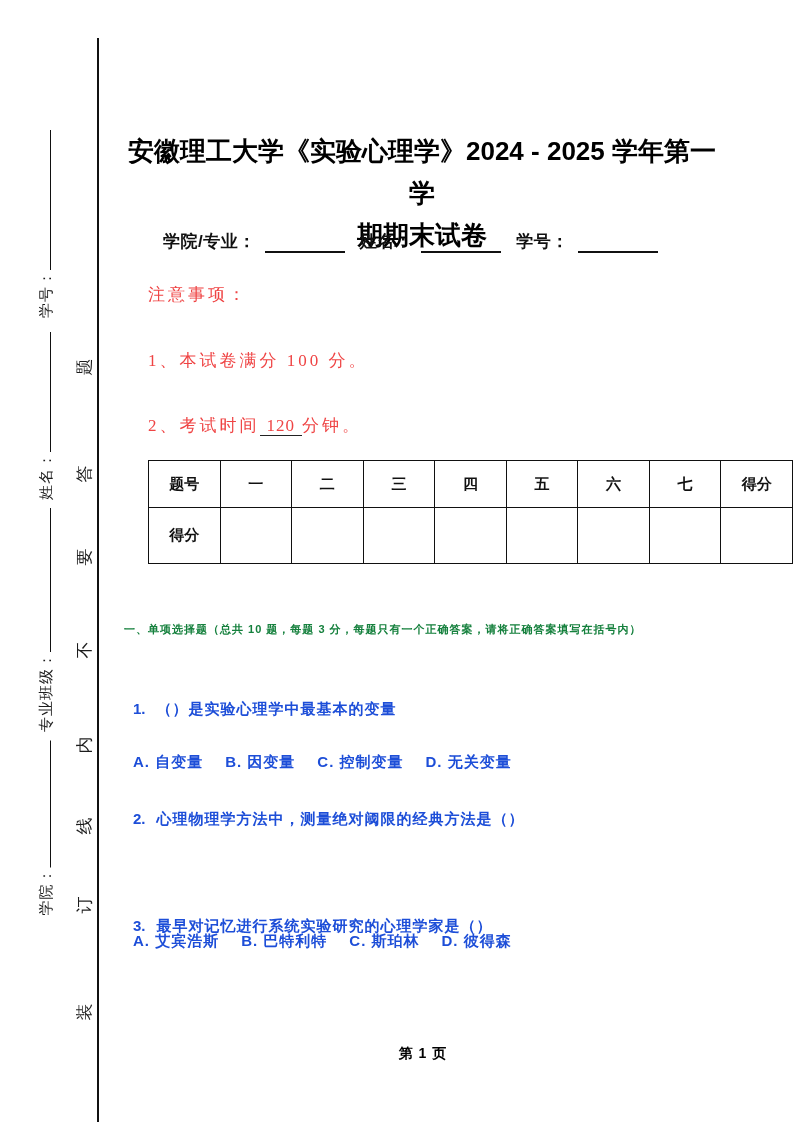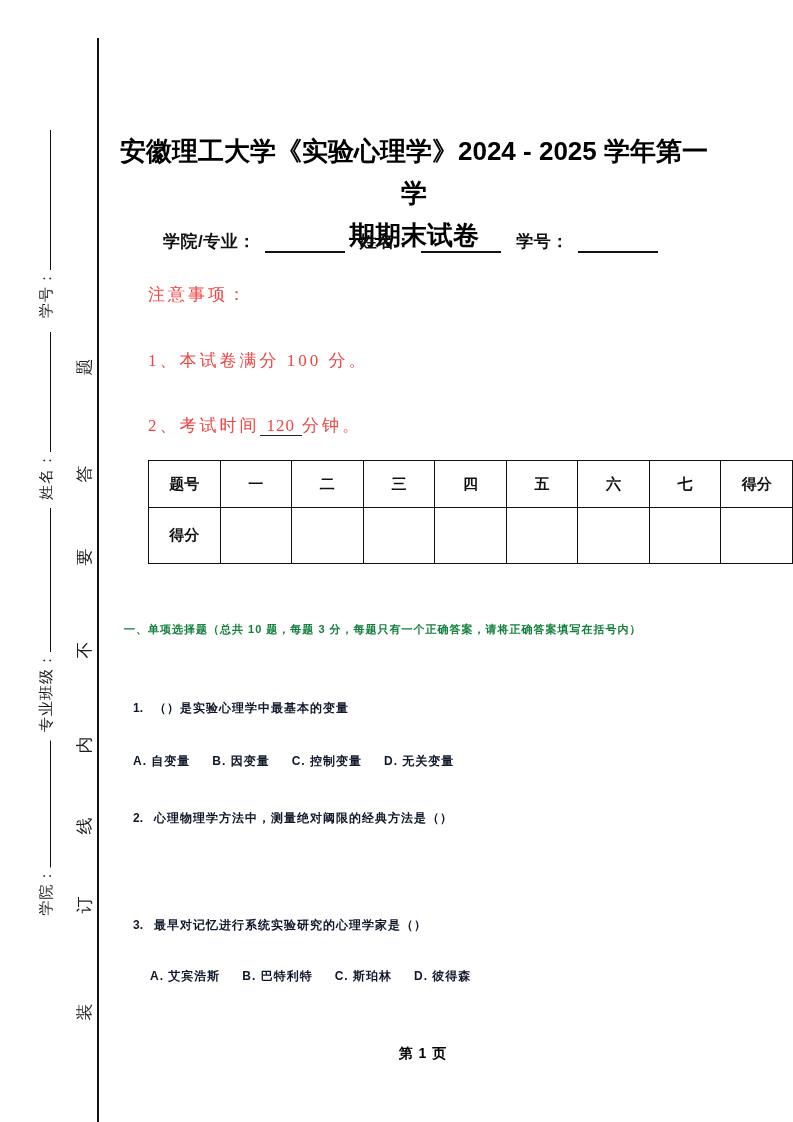--- a/index.html
+++ b/index.html
@@ -56,21 +56,21 @@
   .bind-char:nth-of-type(3) { top: 557px; }
   .bind-char:nth-of-type(4) { top: 650px; }
   .bind-char:nth-of-type(5) { top: 745px; }
   .bind-char:nth-of-type(6) { top: 826px; }
   .bind-char:nth-of-type(7) { top: 905px; }
   .bind-char:nth-of-type(8) { top: 1012px; }
 
   
   #title {
     position: absolute;
-    left: 108px; top: 130px; width: 612px;
+    left: 116px; top: 130px; width: 612px;
     text-align: center;
     font-weight: bold;
     font-size: 26px;
     line-height: 42px;
     color: #000;
   }
   #header-fields {
     position: absolute;
     left: 163px; top: 230px;
     display: flex;
@@ -135,35 +135,35 @@
     left: 124px; top: 608px; width: 578px;
     font-weight: bold;
     font-size: 11px;
     line-height: 43px;
     letter-spacing: 1px;
     color: #15803d;
   }
   .question, .options {
     position: absolute;
     left: 133px;
-    font-size: 12px;
+    font-size: 15px;
     font-weight: 600;
     letter-spacing: 1px;
-    color: #0f172a;
+    color: #1d4ed8;
     white-space: nowrap;
   }
   .question .q-num { margin-right: 11px; letter-spacing: 0; }
   .options .opt { margin-right: 22px; }
   .options .opt:last-child { margin-right: 0; }
   #q1      { top: 700px; }
   #q1-opts { top: 753px; }
   #q2      { top: 810px; }
   #q2-opts { top: 863px; }
   #q3      { top: 917px; }
-  #q3-opts { top: 968px; margin-left: 17px; }
+  #q3-opts { top: 932px; }
 
   
   #footer-page {
     position: absolute;
     left: 423px; top: 1045px;
     transform: translateX(-50%);
     font-weight: bold;
     font-size: 14px;
     letter-spacing: 1px;
     color: #000;

